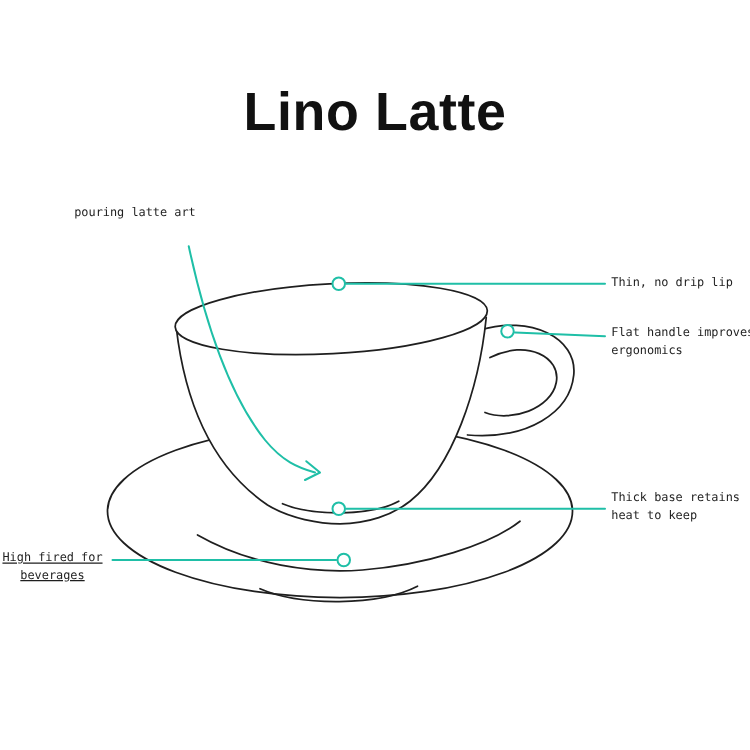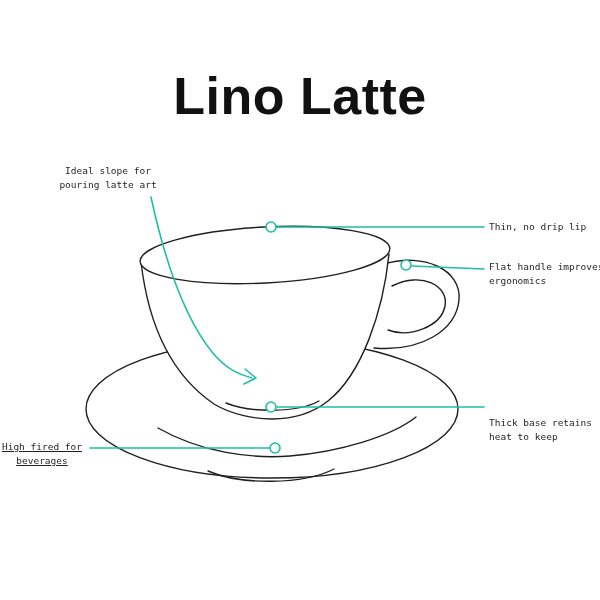--- a/index.html
+++ b/index.html
@@ -16,35 +16,35 @@
     font-family:"DejaVu Sans Mono", monospace;
   }
   .stage svg{position:absolute;left:0;top:0;}
   .title{
     position:absolute;
     left:0;top:66px;width:600px;
     margin:0;
     text-align:center;
     font-family:"Liberation Sans", sans-serif;
     font-weight:600;
-    font-size:52px;
+    font-size:43px;
     letter-spacing:0.5px;
     color:#111111;
   }
   .label{
     position:absolute;
     font:9.5px/14px "DejaVu Sans Mono", monospace;
     color:var(--ink);
     white-space:nowrap;
   }
   .label span{display:block;}
   .lbl-slope{left:43px;top:164px;width:130px;text-align:center;}
   .lbl-lip{left:489px;top:220px;text-align:center;}
   .lbl-handle{left:489px;top:260px;}
-  .lbl-base{left:489px;top:392px;margin-top:24px;}
+  .lbl-base{left:489px;top:392px;}
   .lbl-fired{left:0px;top:440px;width:84px;text-align:center;text-decoration:underline;}
 
   .ink{fill:none;stroke:var(--ink);stroke-width:1.4;stroke-linecap:round;}
   .ink-fill{fill:#ffffff;stroke:var(--ink);stroke-width:1.4;stroke-linecap:round;}
   .white-fill{fill:#ffffff;stroke:none;}
   .teal{fill:none;stroke:var(--accent);stroke-width:1.6;stroke-linecap:round;stroke-linejoin:round;}
   .teal-dot{fill:#ffffff;stroke:var(--accent);stroke-width:1.6;}
 </style>
 </head>
 <body>
@@ -85,21 +85,20 @@
       <circle cx="271" cy="407" r="5" class="teal-dot"></circle>
 
       <line x1="90" y1="448" x2="269" y2="448" class="teal"></line>
       <circle cx="275" cy="448" r="5" class="teal-dot"></circle>
     </g>
   </svg>
 
   <h1 class="title">Lino Latte</h1>
 
   <div class="label lbl-slope">
-    <span>Ideal slope for</span>
     <span>pouring latte art</span>
   </div>
 
   <div class="label lbl-lip">
     <span>Thin, no drip lip</span>
   </div>
 
   <div class="label lbl-handle">
     <span>Flat handle improves</span>
     <span>ergonomics</span>

